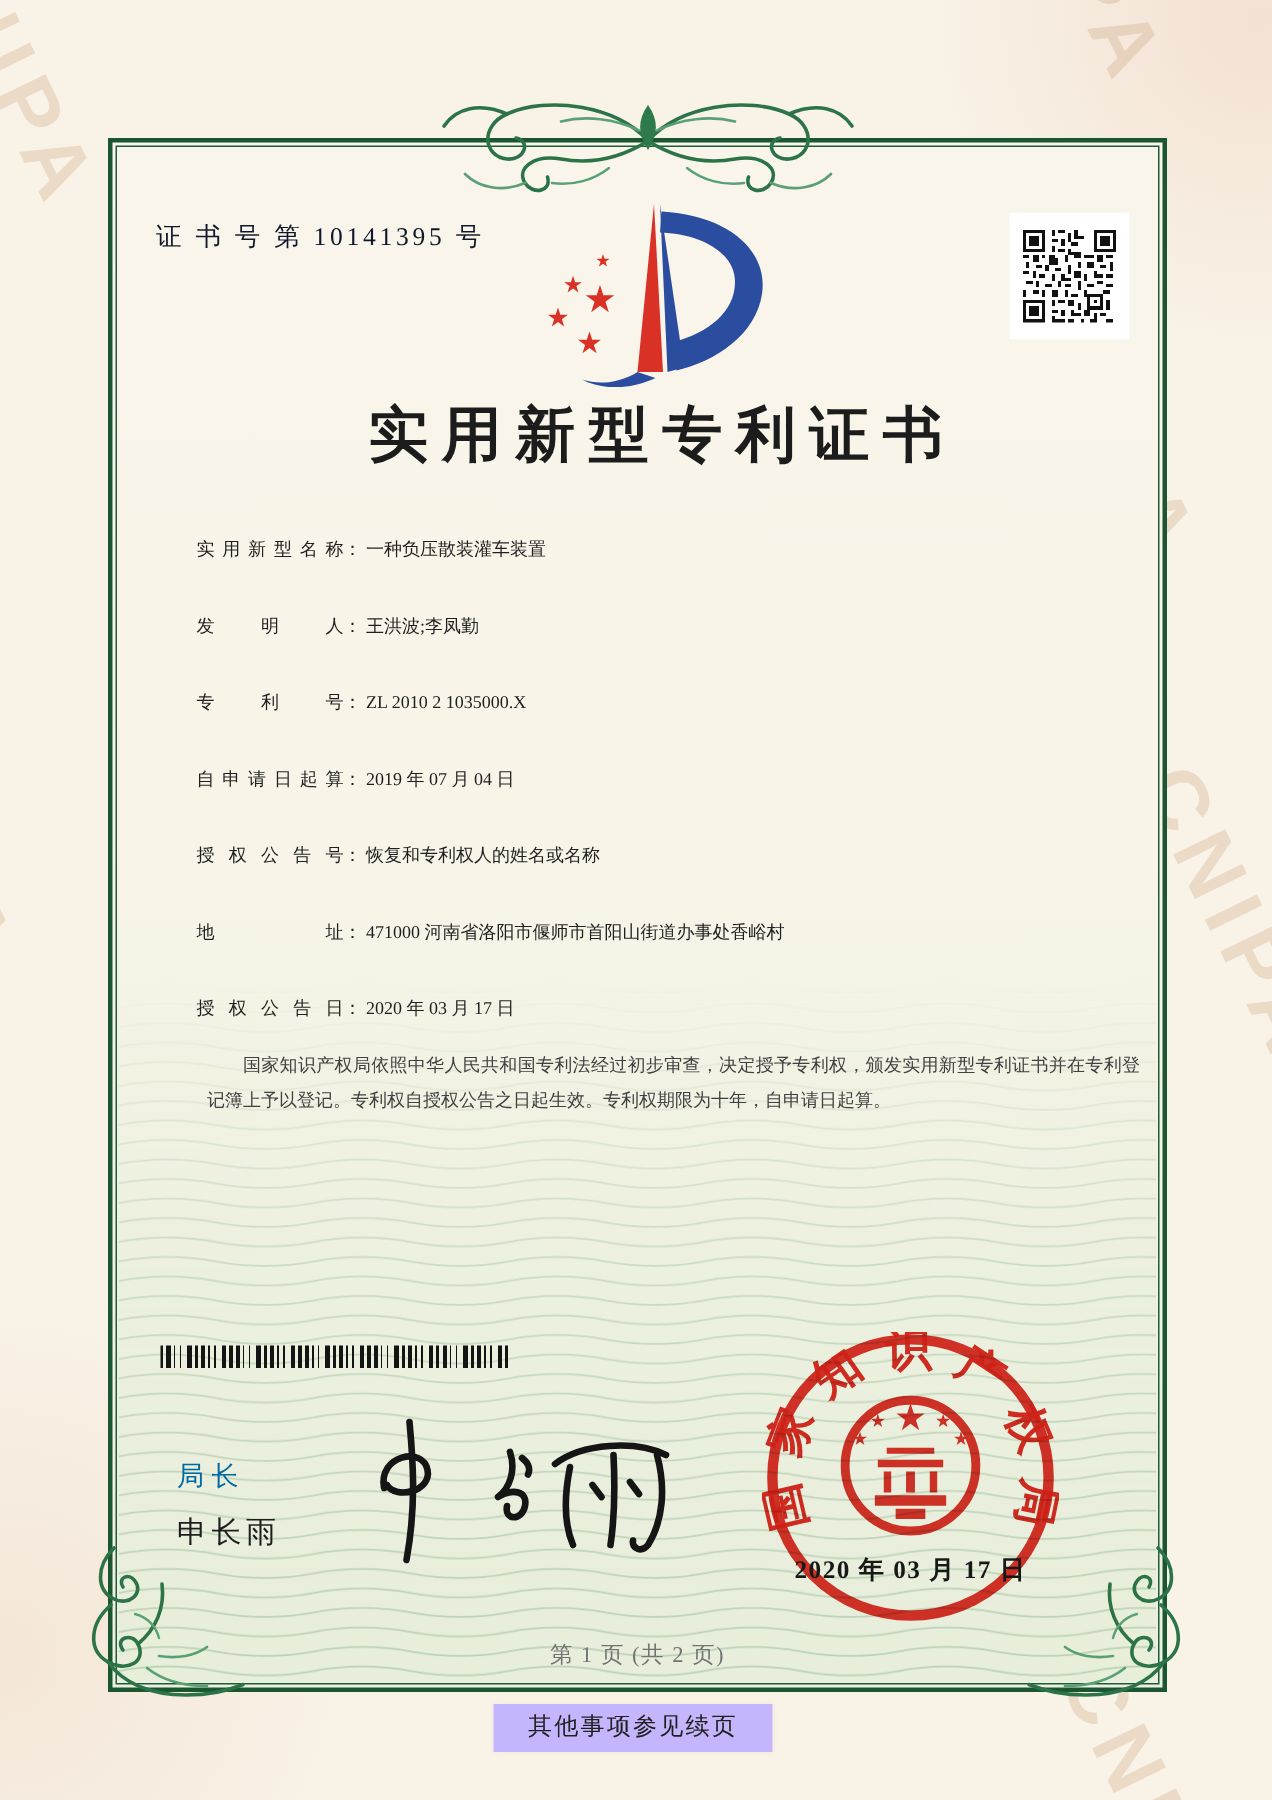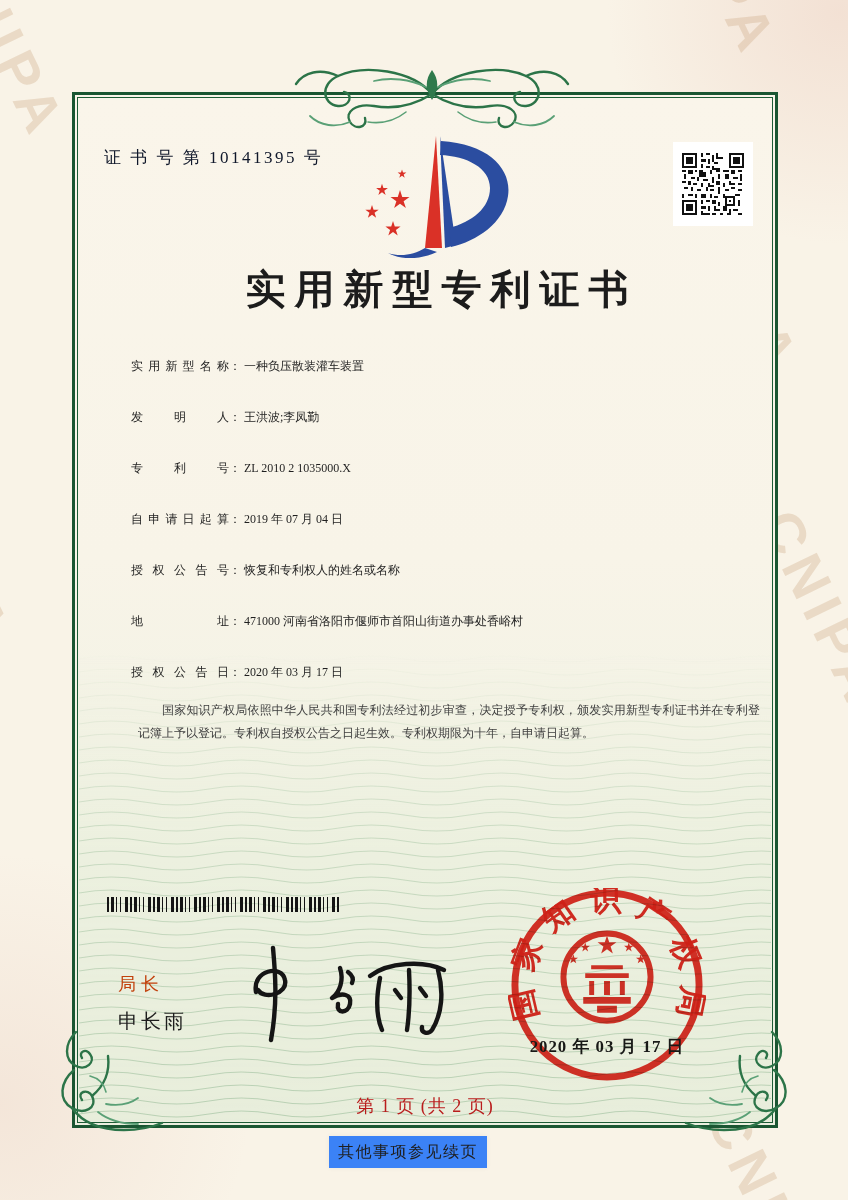--- a/index.html
+++ b/index.html
@@ -55,28 +55,28 @@
   
   .barcode{
     position:absolute;left:107px;top:897px;width:232px;height:15px;z-index:3;
     background-image:repeating-linear-gradient(90deg,
       #141414 0px,#141414 2px,transparent 2px,transparent 4px,
       #141414 4px,#141414 7px,transparent 7px,transparent 9px,
       #141414 9px,#141414 10px,transparent 10px,transparent 13px,
       #141414 13px,#141414 14px,transparent 14px,transparent 18px,
       #141414 18px,#141414 21px,transparent 21px,transparent 23px);
   }
-  .sig-title{position:absolute;left:118px;top:972px;z-index:3;font-size:18px;letter-spacing:5px;color:#c2410c;}
+  .sig-title{position:absolute;left:118px;top:972px;z-index:3;font-size:18px;letter-spacing:5px;color:#0369a1;}
   .sig-name{position:absolute;left:118px;top:1008px;z-index:3;font-size:20px;letter-spacing:3px;color:#1d1d1d;}
   .signature{position:absolute;left:228px;top:940px;width:240px;height:108px;z-index:4;}
   .seal{position:absolute;left:508px;top:888px;width:198px;height:198px;z-index:5;mix-blend-mode:multiply;}
-  .page-info{position:absolute;left:72px;top:1094px;width:706px;z-index:3;text-align:center;font-size:18px;letter-spacing:1px;color:#b91c1c;}
+  .page-info{position:absolute;left:72px;top:1094px;width:706px;z-index:3;text-align:center;font-size:15px;letter-spacing:1px;color:#737373;}
   .note{
-    position:absolute;left:329px;top:1136px;width:158px;height:32px;z-index:3;
-    background:#3b82f6;text-align:center;line-height:32px;font-size:16px;letter-spacing:1.5px;color:#1f1f1f;
+    position:absolute;left:329px;top:1136px;width:186px;height:32px;z-index:3;
+    background:#c4b5fd;text-align:center;line-height:32px;font-size:16px;letter-spacing:1.5px;color:#1f1f1f;
     box-shadow:0 0 5px rgba(60,50,20,.06);
   }
 </style>
 </head>
 <body>
 
 <div class="page">
 
   <span class="wm" style="left:-12px;top:-68px;">CNIPA</span>
   <span class="wm" style="left:700px;top:-150px;">CNIPA</span>

